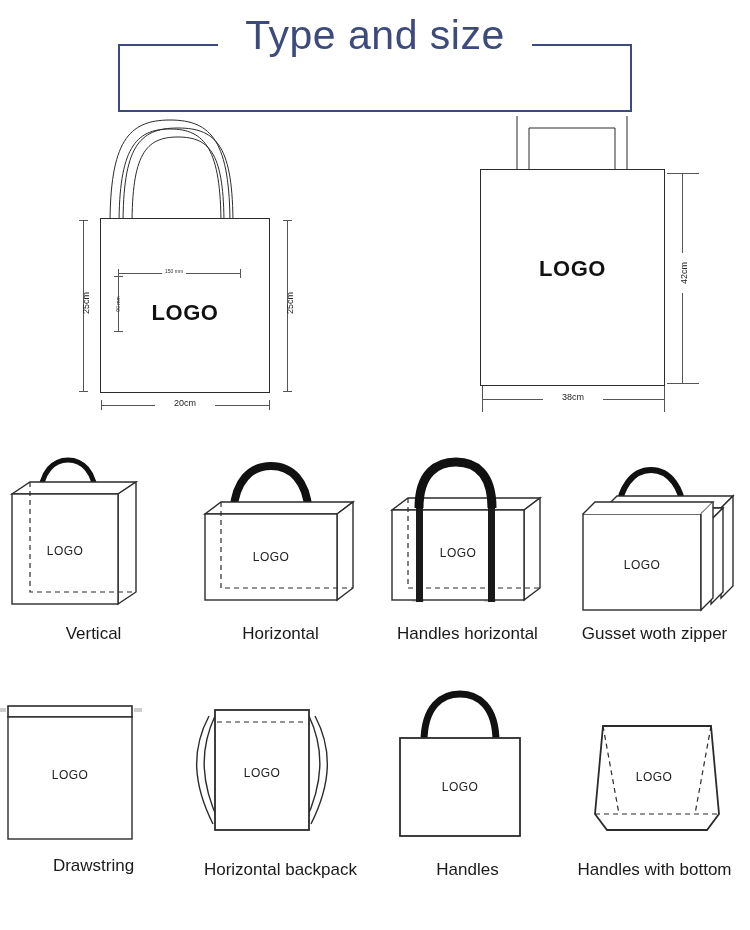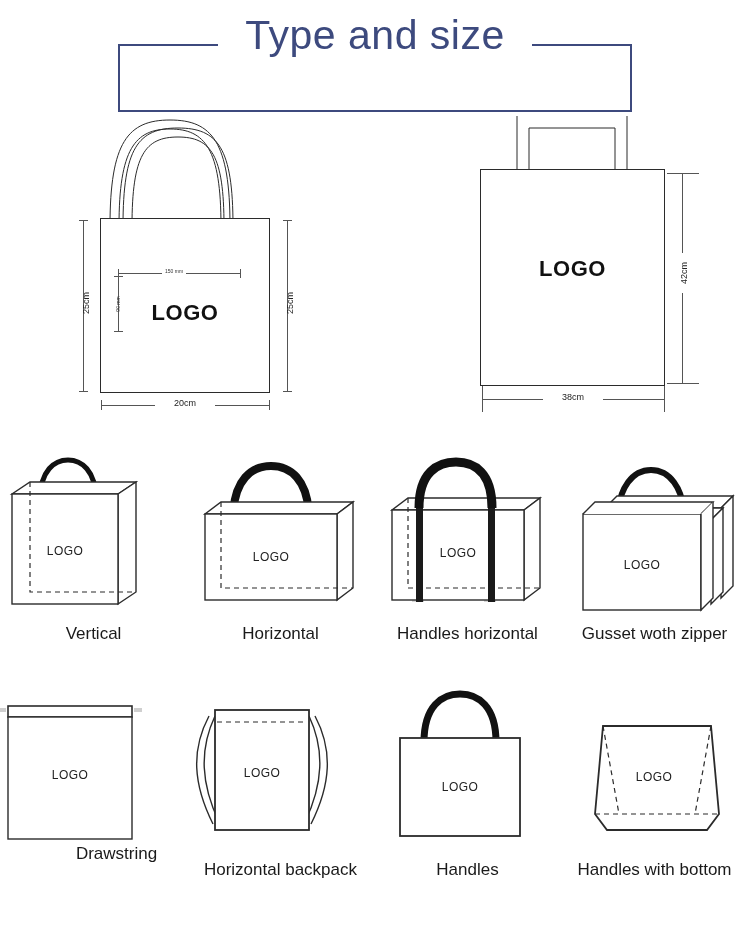--- a/index.html
+++ b/index.html
@@ -274,21 +274,21 @@
   <div class="type-cell" style="left:0px; top:248px;">
     <div class="type-art">
       <svg width="187" height="170">
         <rect x="8" y="6" width="124" height="11" fill="#fff" stroke="#2b2b2b" stroke-width="1.6"></rect>
         <rect x="8" y="17" width="124" height="122" fill="#fff" stroke="#2b2b2b" stroke-width="1.4"></rect>
         <rect x="134" y="8" width="8" height="4" fill="#cfcfcf"></rect>
         <rect x="0" y="8" width="6" height="4" fill="#cfcfcf"></rect>
       </svg>
       <div class="grid-logo" style="left:43px; top:68px; width:54px; text-align:center;">LOGO</div>
     </div>
-    <div class="type-label" style="top:144px;margin-left:23px;">Drawstring</div>
+    <div class="type-label" style="top:156px;">Drawstring</div>
   </div>
 
   <div class="type-cell" style="left:187px; top:248px;">
     <div class="type-art">
       <svg width="187" height="170">
         <path d="M22,16 C4,50 6,84 26,124" fill="none" stroke="#2b2b2b" stroke-width="1.4"></path>
         <path d="M28,16 C12,50 14,84 32,122" fill="none" stroke="#2b2b2b" stroke-width="1.4"></path>
         <path d="M128,16 C146,50 144,84 124,124" fill="none" stroke="#2b2b2b" stroke-width="1.4"></path>
         <path d="M122,16 C138,50 136,84 118,122" fill="none" stroke="#2b2b2b" stroke-width="1.4"></path>
         <rect x="28" y="10" width="94" height="120" fill="#fff" stroke="#2b2b2b" stroke-width="1.8"></rect>

